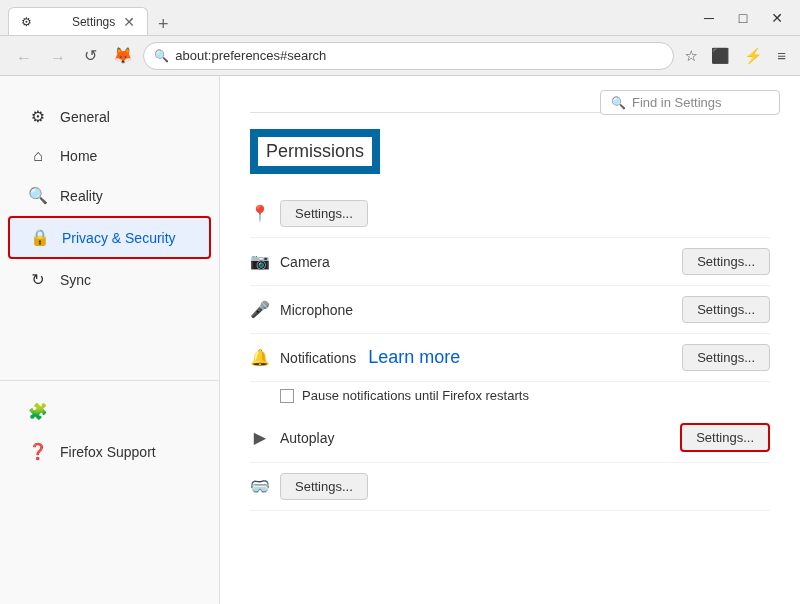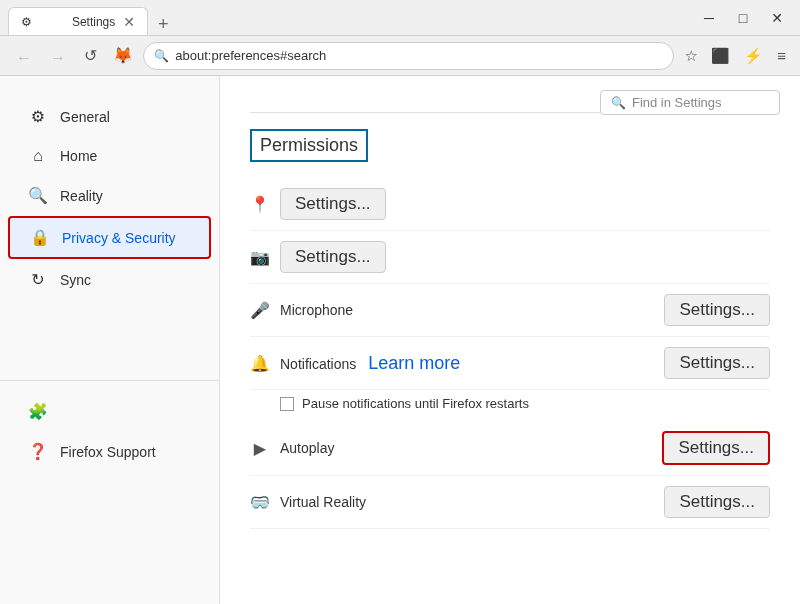--- a/index.html
+++ b/index.html
@@ -145,42 +145,42 @@
       border: none;
       border-top: 1px solid #e0e0e0;
       margin: 16px 0;
     }
 
     .permissions-heading {
       font-size: 18px;
       font-weight: 400;
       color: #333;
       padding-bottom: 8px;
-      border: 2px solid #0369a1;
+      border: 8px solid #0369a1;
       display: inline-block;
       padding: 4px 8px;
       margin-bottom: 16px;
     }
 
     .permission-row {
       display: flex;
       align-items: center;
       padding: 10px 0;
       border-bottom: 1px solid #f0f0f0;
     }
     .permission-icon { font-size: 16px; margin-right: 10px; color: #555; width: 20px; text-align: center; }
     .permission-label { flex: 1; font-size: 14px; color: #333; }
     .permission-learn-more { color: #0060df; font-size: 18px; margin-left: 8px; text-decoration: none; cursor: pointer; }
 
     .settings-btn {
       background: #f0f0f0;
       border: 1px solid #ccc;
       border-radius: 4px;
       padding: 5px 14px;
-      font-size: 17px;
+      font-size: 13px;
       color: #333;
       cursor: pointer;
       white-space: nowrap;
     }
     .settings-btn.highlighted {
       border: 2px solid #cc0000;
     }
 
     .pause-notifications {
       display: flex;
@@ -297,20 +297,21 @@
 
     
     <div class="permission-row">
       <span class="permission-icon">📍</span>
       <button class="settings-btn">Settings...</button>
     </div>
 
     
     <div class="permission-row">
       <span class="permission-icon">📷</span>
+      <span class="permission-label">Camera</span>
       <button class="settings-btn">Settings...</button>
     </div>
 
     
     <div class="permission-row">
       <span class="permission-icon">🎤</span>
       <span class="permission-label">Microphone</span>
       <button class="settings-btn">Settings...</button>
     </div>
 
@@ -333,18 +334,17 @@
     
     <div class="permission-row">
       <span class="permission-icon">▶</span>
       <span class="permission-label">Autoplay</span>
       <button class="settings-btn highlighted">Settings...</button>
     </div>
 
     
     <div class="permission-row">
       <span class="permission-icon">🥽</span>
-      <span class="permission-label">Virtual Reality</span>
       <button class="settings-btn">Settings...</button>
     </div>
 
   </div>
 </div>
 
 </body></html>

